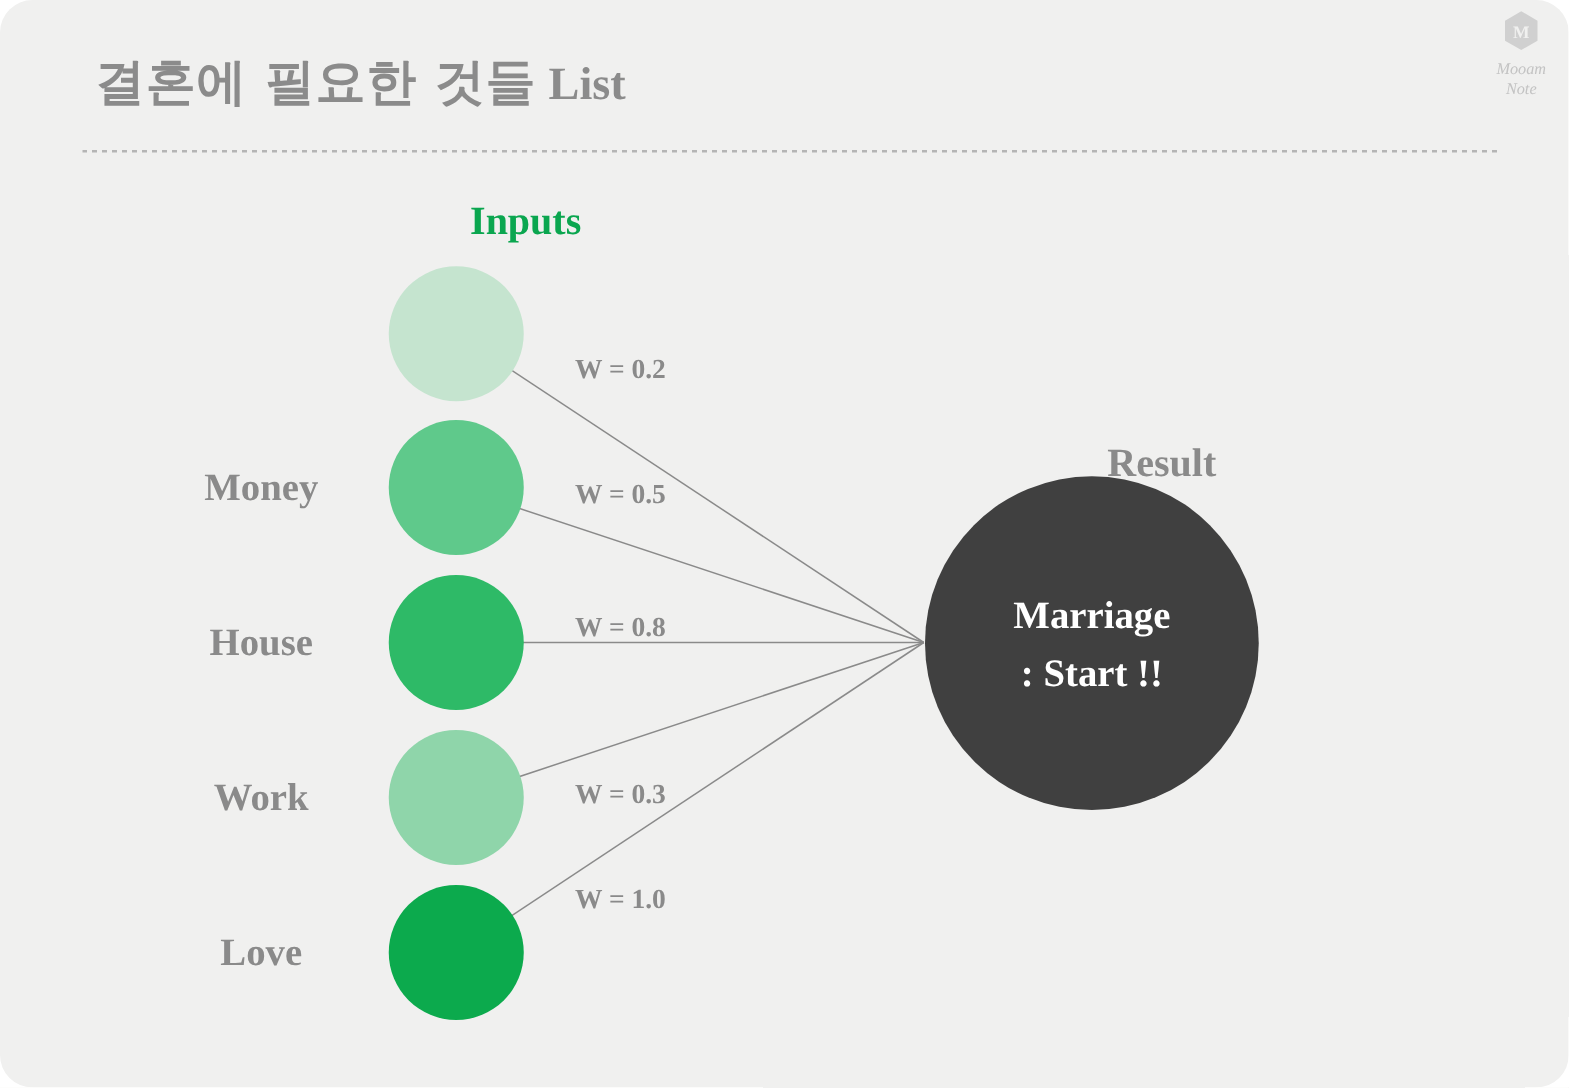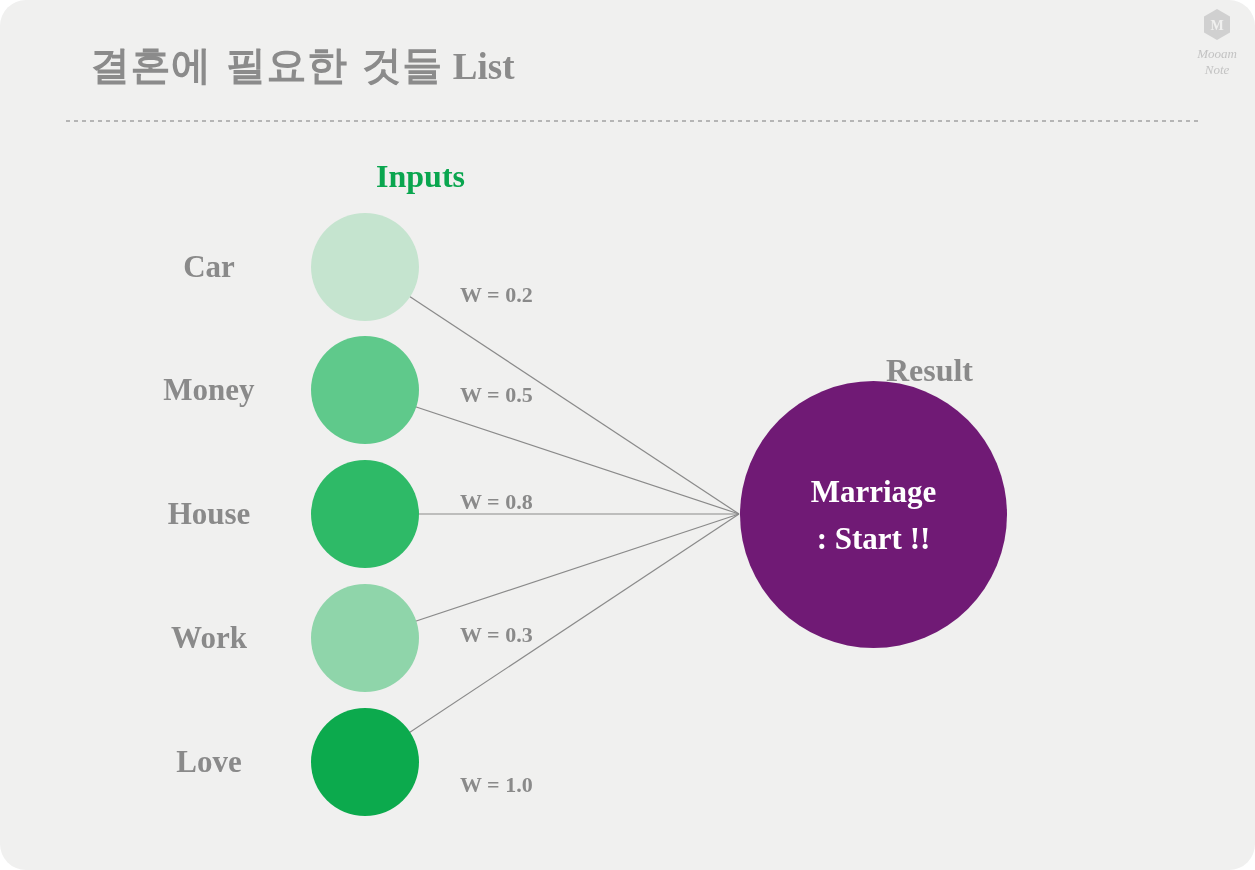--- a/index.html
+++ b/index.html
@@ -1,19 +1,19 @@
 <!DOCTYPE html>
 <html><head>
 <meta charset="utf-8">
 <style>
   html,body{margin:0;padding:0;background:#ffffff;}
   .stage{position:relative;width:1255px;height:870px;background:#ffffff;overflow:hidden;
          font-family:"Liberation Serif","DejaVu Serif",serif;}
   .card{position:absolute;inset:0;background:#f0f0ef;border-radius:26px;}
-  .title{position:absolute;left:90px;top:38px;color:#8b8b8b;white-space:nowrap;}
+  .title{position:absolute;left:76px;top:38px;color:#8b8b8b;white-space:nowrap;}
   .title .ko{font-family:"DejaVu Sans","Liberation Sans",sans-serif;font-weight:bold;font-size:40px;letter-spacing:0.5px;}
   .title .en{font-family:"Liberation Serif",serif;font-weight:bold;font-size:37px;margin-left:10px;}
   .sep{position:absolute;left:66px;top:120px;width:1132px;height:2px;
        background:repeating-linear-gradient(90deg,#b5b5b5 0 4px,transparent 4px 8px);}
   .logo{position:absolute;left:1186px;top:8px;width:62px;text-align:center;color:#cccccc;}
   .logo .cap{display:block;font-size:13px;font-style:italic;color:#c3c3c3;margin-top:1px;
              font-family:"Liberation Serif",serif;}
   .heading{position:absolute;font-weight:bold;font-size:32px;color:#8a8a8a;text-align:right;}
   .inputs-heading{left:265px;top:158px;width:200px;}
   .result-heading{left:773px;top:308px;width:200px;margin-top:44px;}
@@ -51,35 +51,34 @@
   <div class="heading result-heading">Result</div>
 
   <svg class="links" width="1255" height="870" viewBox="0 0 1255 870">
     <line x1="365" y1="267" x2="739" y2="514"></line>
     <line x1="365" y1="390" x2="739" y2="514"></line>
     <line x1="365" y1="514" x2="739" y2="514"></line>
     <line x1="365" y1="638" x2="739" y2="514"></line>
     <line x1="365" y1="762" x2="739" y2="514"></line>
   </svg>
 
-  <div class="node-label" style="top:247px;">Car</div>
   <div class="node-label" style="top:370px;">Money</div>
   <div class="node-label" style="top:494px;">House</div>
   <div class="node-label" style="top:742px;">Love</div>
   <div class="node-label" style="top:618px;">Work</div>
 
   <div class="in-circle" style="left: 311px; top: 213px; background: rgb(197, 228, 207);"></div>
   <div class="in-circle" style="left: 311px; top: 336px; background: rgb(95, 201, 139);"></div>
   <div class="in-circle" style="left: 311px; top: 460px; background: rgb(46, 186, 103);"></div>
   <div class="in-circle" style="left: 311px; top: 584px; background: rgb(143, 213, 170);"></div>
   <div class="in-circle" style="left: 311px; top: 708px; background: rgb(12, 170, 77);"></div>
 
   <div class="weight" style="top:282px;">W = 0.2</div>
   <div class="weight" style="top:382px;">W = 0.5</div>
   <div class="weight" style="top:489px;">W = 0.8</div>
   <div class="weight" style="top:622px;">W = 0.3</div>
-  <div class="weight" style="top:772px;">W = 1.0</div>
+  <div class="weight" style="top:706px;">W = 1.0</div>
 
-  <div class="result-circle" style="background: #701a75;">
+  <div class="result-circle" style="background: #404040;">
     <div class="rline">Marriage</div>
     <div class="rline">: Start !!</div>
   </div>
 </div>
 
 </body></html>

